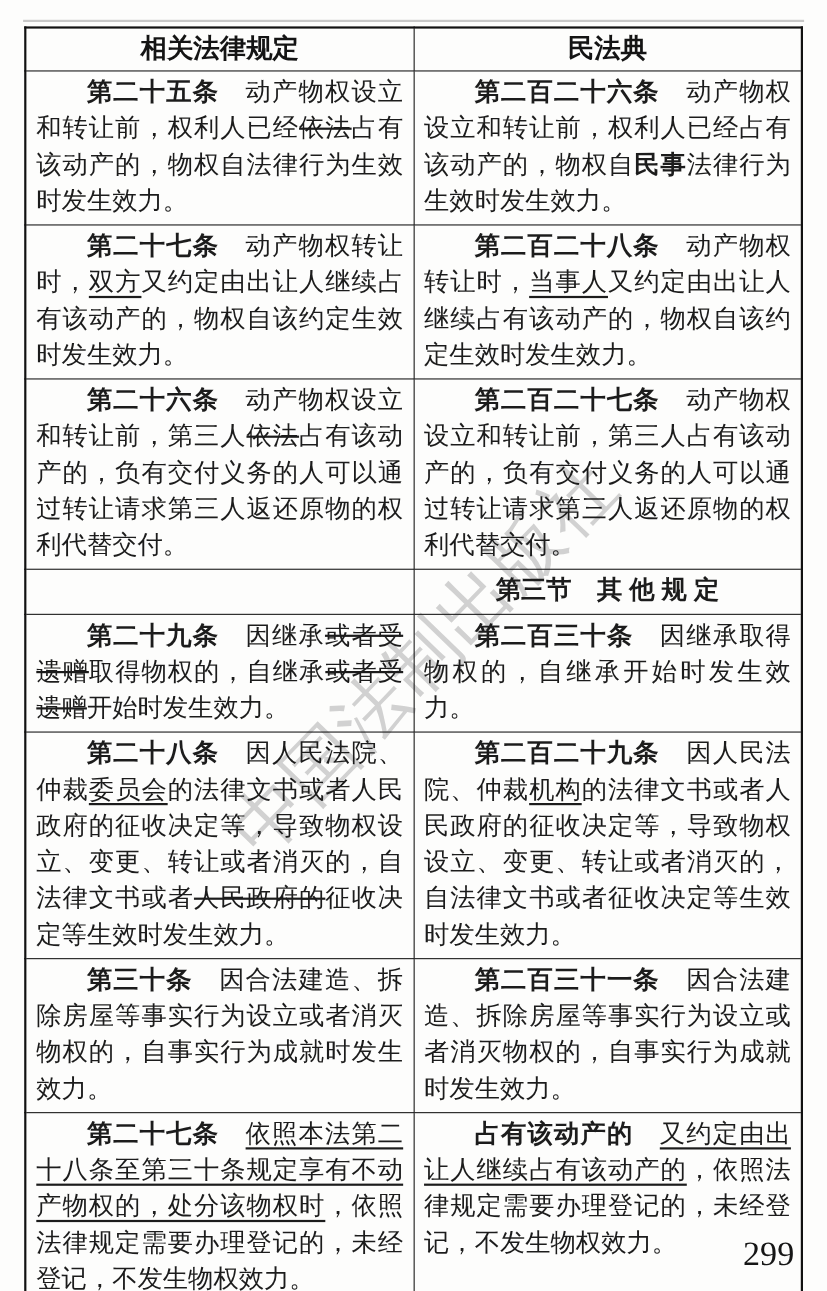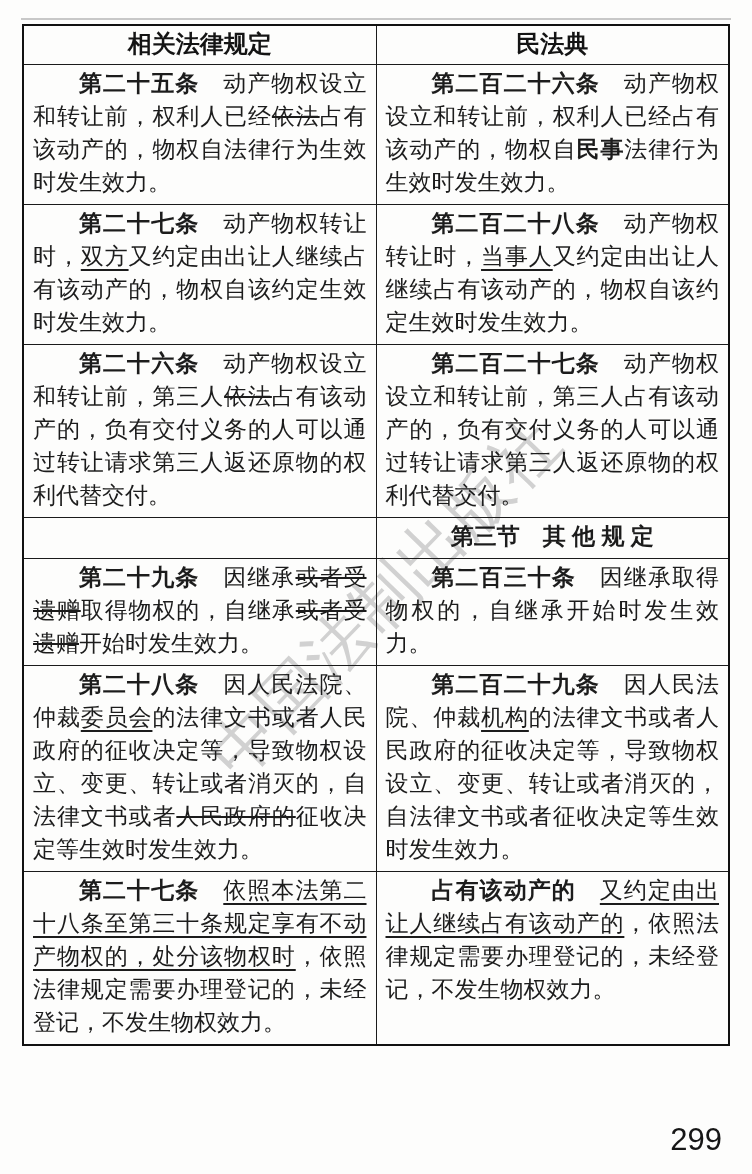--- a/index.html
+++ b/index.html
@@ -82,21 +82,21 @@
     text-decoration-thickness: 2px;
   }
   .seg-underline {
     text-decoration: underline;
     text-underline-offset: 5px;
     text-decoration-thickness: 1.5px;
   }
   .page-number {
     position: absolute;
     right: 30px; top: 1122px;
-    font-family: Liberation Sans, sans-serif;
+    font-family: Liberation Serif, serif;
     font-size: 31px;
     color: #161616;
     z-index: 2;
   }
 </style>
 </head>
 <body>
 
 <div class="page">
 
@@ -153,20 +153,28 @@
         <tr>
           <td>
             <p class="para"><span class="seg-bold">第二十八条</span><span class="seg-normal">　因人民法院、仲裁</span><span class="seg-underline">委员会</span><span class="seg-normal">的法律文书或者人民政府的征收决定等，导致物权设立、变更、转让或者消灭的，自法律文书或者</span><span class="seg-strike">人民政府的</span><span class="seg-normal">征收决定等生效时发生效力。</span></p>
           </td>
           <td>
             <p class="para"><span class="seg-bold">第二百二十九条</span><span class="seg-normal">　因人民法院、仲裁</span><span class="seg-underline">机构</span><span class="seg-normal">的法律文书或者人民政府的征收决定等，导致物权设立、变更、转让或者消灭的，自法律文书或者征收决定等生效时发生效力。</span></p>
           </td>
         </tr>
         <tr>
           <td>
+            <p class="para"><span class="seg-bold">第三十条</span><span class="seg-normal">　因合法建造、拆除房屋等事实行为设立或者消灭物权的，自事实行为成就时发生效力。</span></p>
+          </td>
+          <td>
+            <p class="para"><span class="seg-bold">第二百三十一条</span><span class="seg-normal">　因合法建造、拆除房屋等事实行为设立或者消灭物权的，自事实行为成就时发生效力。</span></p>
+          </td>
+        </tr>
+        <tr>
+          <td>
             <p class="para"><span class="seg-bold">第二十七条</span><span class="seg-normal">　</span><span class="seg-underline">依照本法第二十八条至第三十条规定享有不动产物权的，处分该物权时</span><span class="seg-normal">，依照法律规定需要办理登记的，未经登记，不发生物权效力。</span></p>
           </td>
           <td>
             <p class="para"><span class="seg-bold">占有该动产的</span><span class="seg-normal">　</span><span class="seg-underline">又约定由出让人继续占有该动产的</span><span class="seg-normal">，依照法律规定需要办理登记的，未经登记，不发生物权效力。</span></p>
           </td>
         </tr>
       </tbody>
   </table>
 
   <div class="page-number">299</div>

